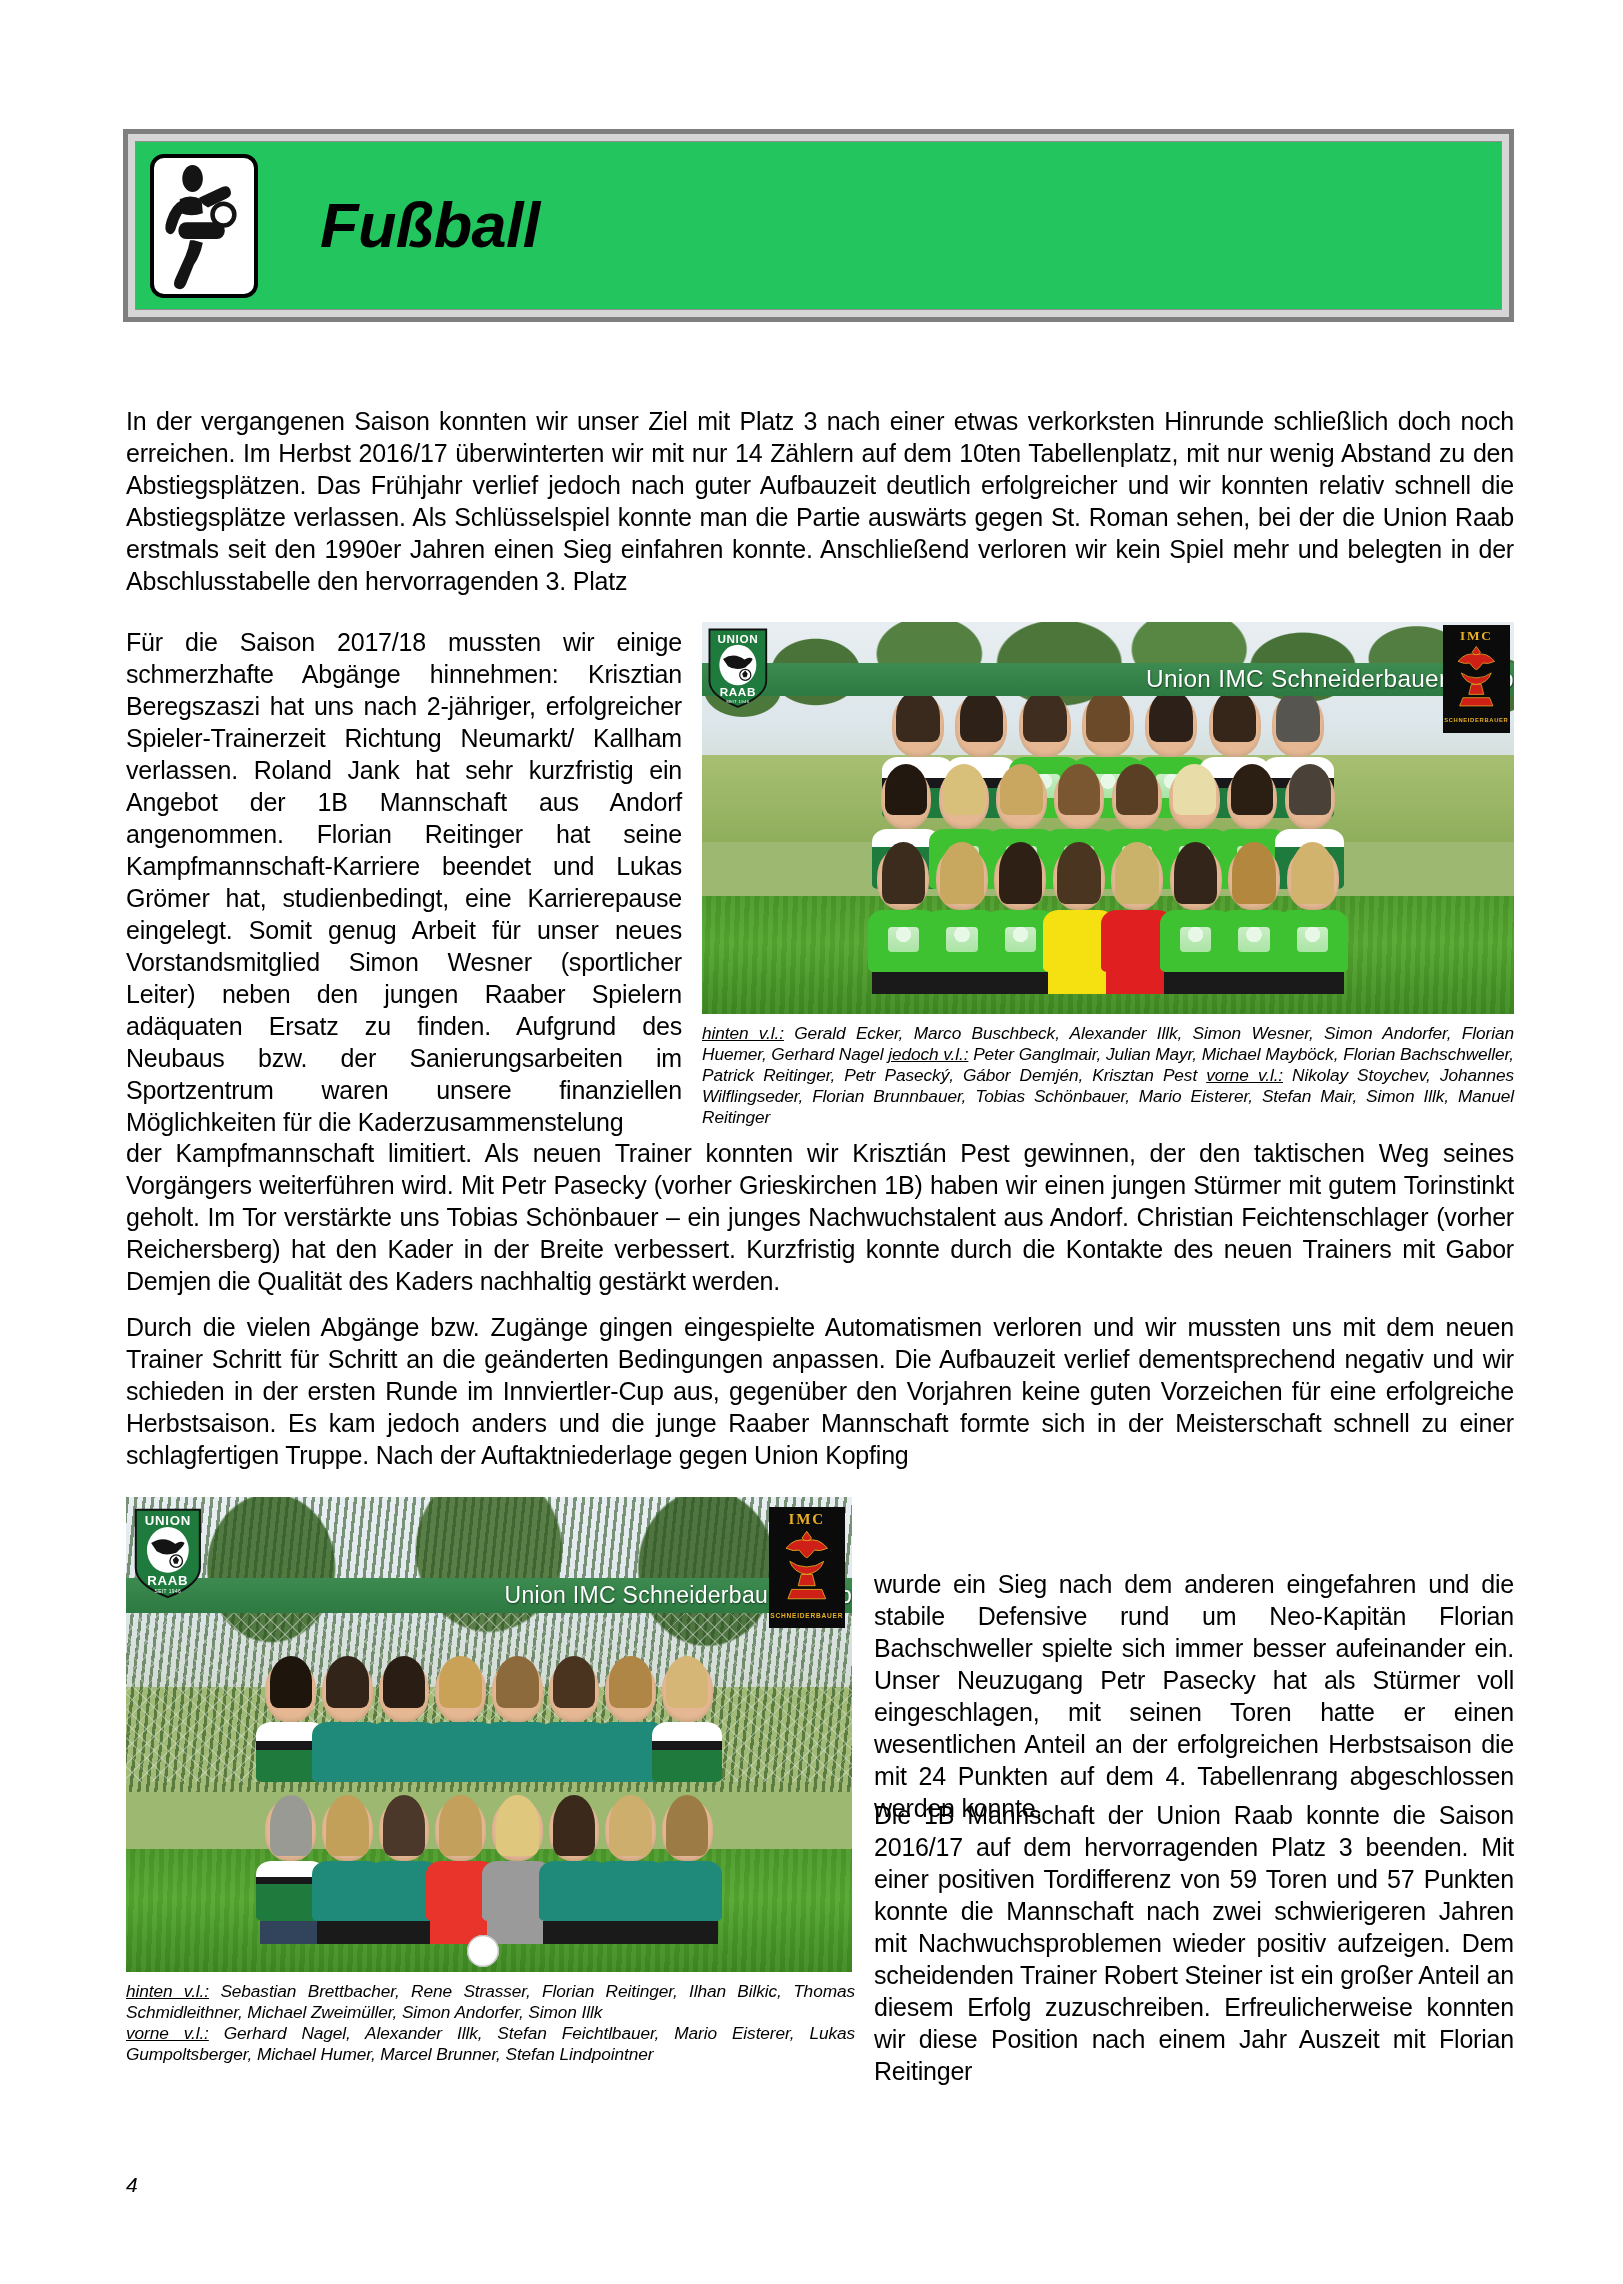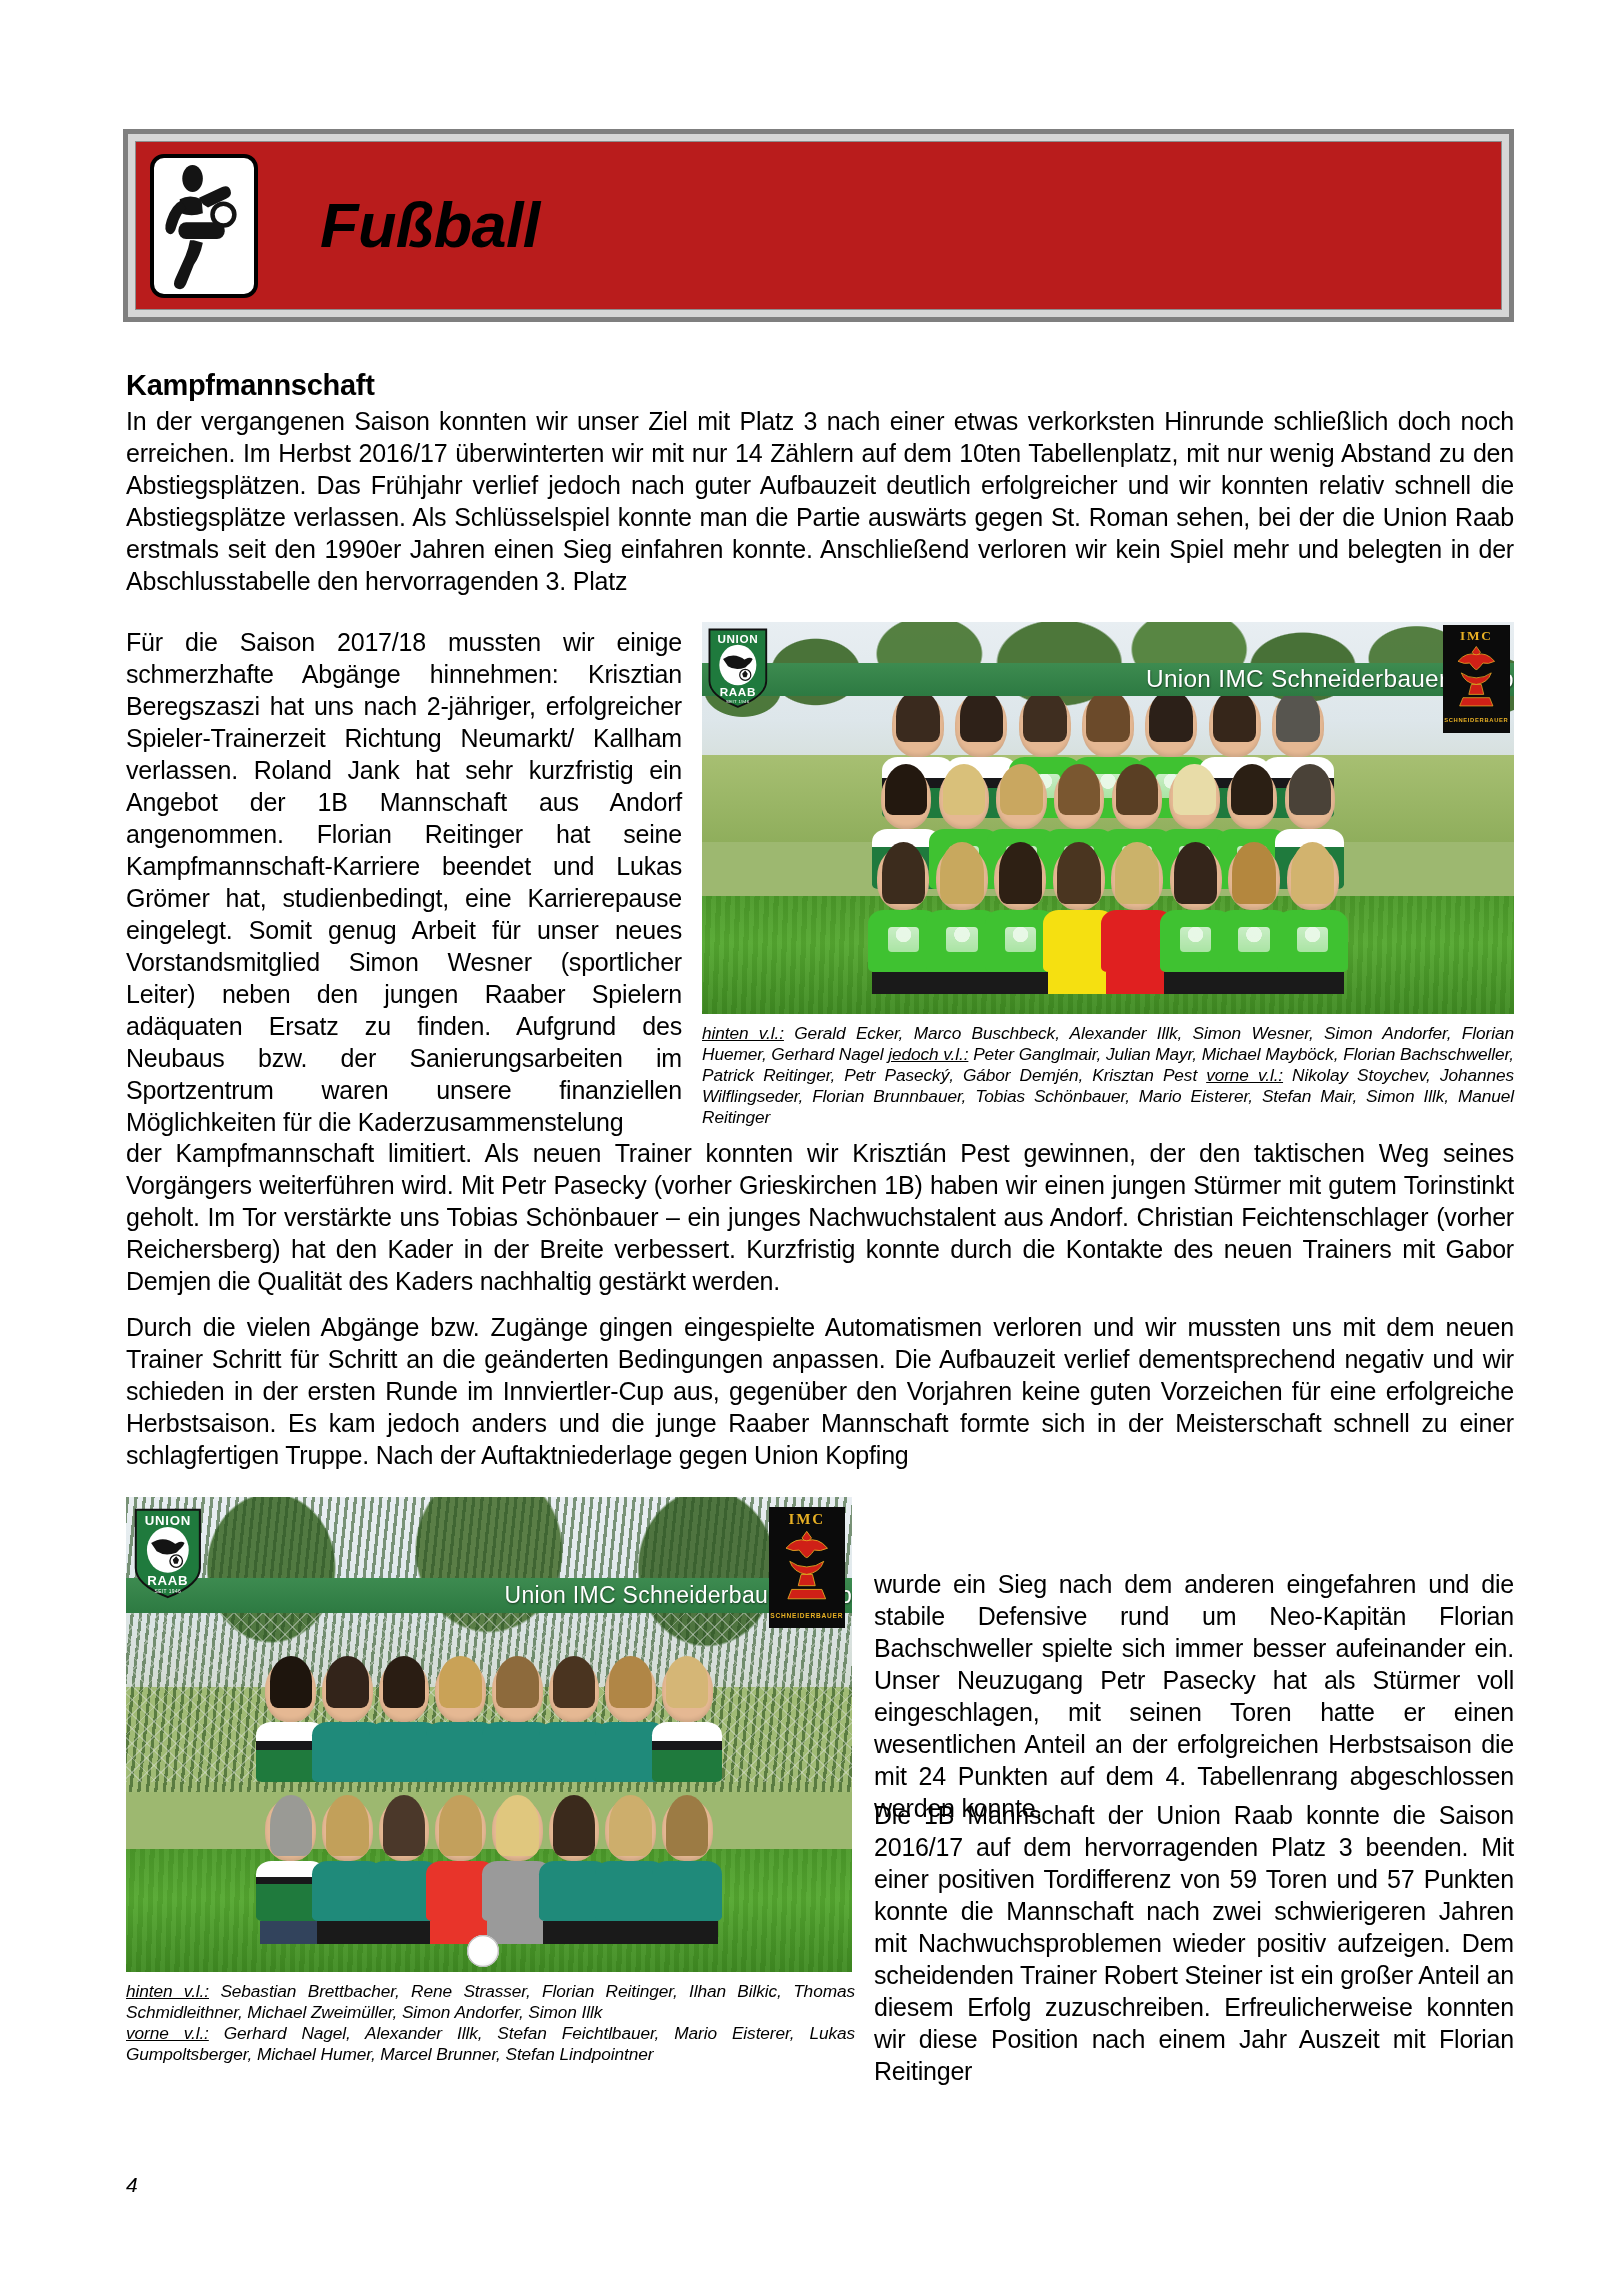--- a/index.html
+++ b/index.html
@@ -18,21 +18,21 @@
   
   .header {
     position:absolute; left:123px; top:129px; width:1391px; height:193px;
     background:#d6d6d6;
     border:5.8px solid #7f7f7f;
     padding:7px;
   }
   .header-inner {
     width:100%; height:100%;
     border:1.9px solid #8d8d8d;
-    background:#b91c1c;
+    background:#22c55e;
     display:flex; align-items:center;
     padding-left:14px;
   }
   .sport-icon {
     width:108px; height:144px;
     background:#ffffff;
     border:4.5px solid #000000;
     border-radius:14px;
     position:relative;
     flex:0 0 auto;
@@ -220,21 +220,20 @@
           <rect x="38" y="100" width="72" height="26" rx="12" fill="#141414"></rect>
 
           <path d="M62 128 L76 132 Q72 152 62 166 L50 196 Q45 207 36 203 Q28 199 33 188 L49 152 Q54 140 56 128 Z" fill="#141414"></path>
         </svg>
       </div>
 
       <div class="header-title">Fußball</div>
     </div>
   </div>
 
-  <div id="kampf-heading" class="col-heading">Kampfmannschaft</div>
 
   <div id="para-1" class="body-text">In der vergangenen Saison konnten wir unser Ziel mit Platz 3 nach einer etwas verkorksten Hinrunde schließlich doch noch erreichen. Im Herbst 2016/17 überwinterten wir mit nur 14 Zählern auf dem 10ten Tabellenplatz, mit nur wenig Abstand zu den Abstiegsplätzen. Das Frühjahr verlief jedoch nach guter Aufbauzeit deutlich erfolgreicher und wir konnten relativ schnell die Abstiegsplätze verlassen. Als Schlüsselspiel konnte man die Partie auswärts gegen St. Roman sehen, bei der die Union Raab erstmals seit den 1990er Jahren einen Sieg einfahren konnte. Anschließend verloren wir kein Spiel mehr und belegten in der Abschlusstabelle den  hervorragenden 3. Platz</div>
 
   <div id="para-2" class="body-text">Für die Saison 2017/18 mussten wir einige schmerzhafte Abgänge hinnehmen: Krisztian Beregszaszi hat uns nach 2-jähriger, erfolgreicher Spieler-Trainerzeit Richtung Neumarkt/ Kallham verlassen. Roland Jank hat sehr kurzfristig ein Angebot der 1B Mannschaft aus Andorf angenommen. Florian Reitinger hat seine Kampfmannschaft-Karriere beendet und Lukas Grömer hat, studienbedingt, eine Karrierepause eingelegt. Somit genug Arbeit für unser neues Vorstandsmitglied Simon Wesner (sportlicher Leiter)  neben den jungen Raaber Spielern adäquaten Ersatz zu finden. Aufgrund des Neubaus bzw. der Sanierungsarbeiten im Sportzentrum waren unsere finanziellen Möglichkeiten für die Kaderzusammenstelung</div>
 
   <div id="photo-1" class="photo">
     <div class="sky"></div>
     <div class="trees"></div>
     <div class="bg-field" style="top:34%;height:22%"></div>
     <div class="grass" style="height:30%"></div>

